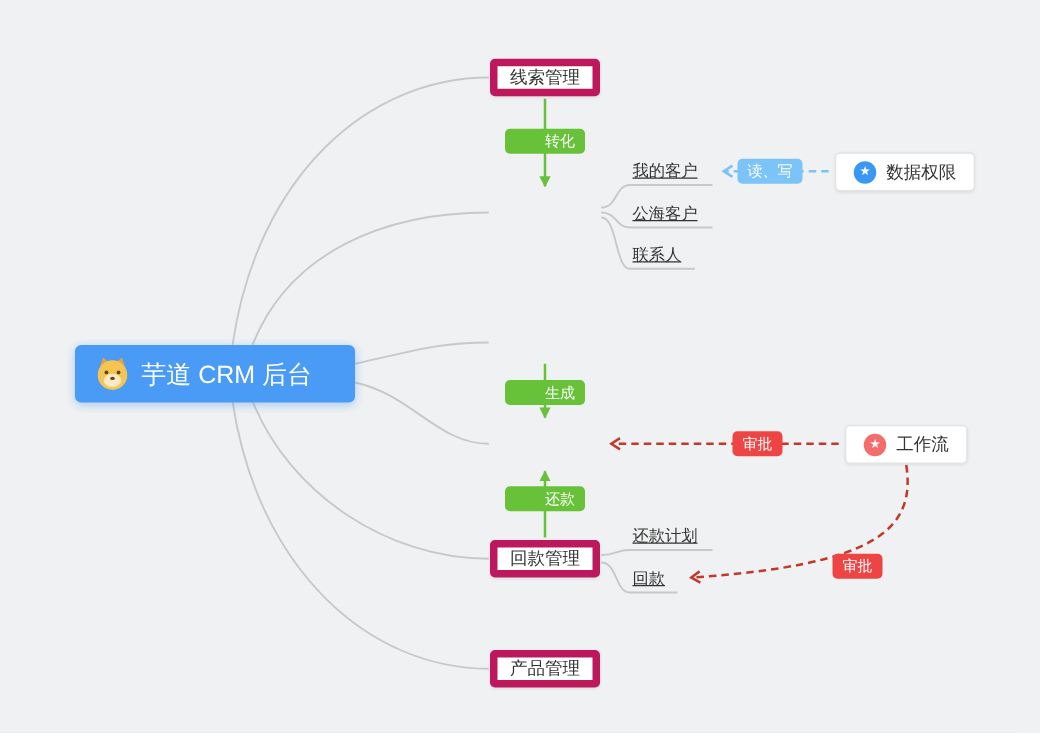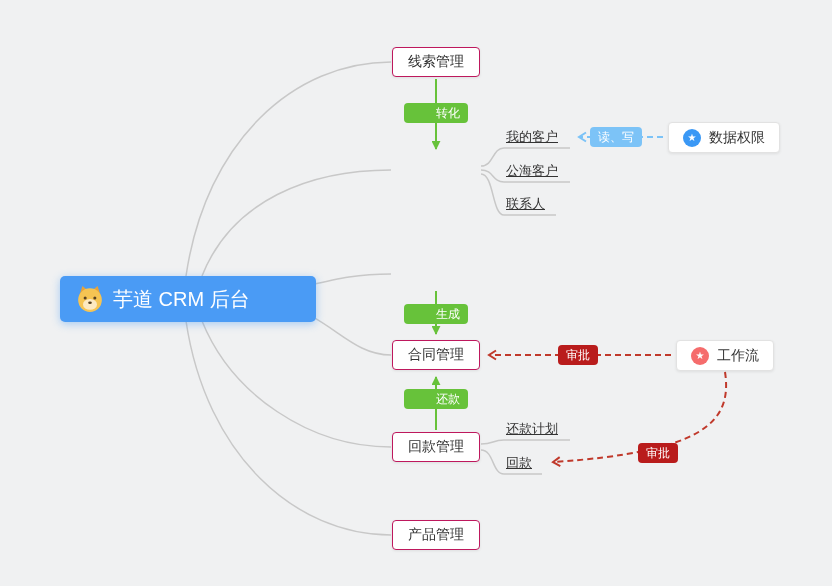--- a/index.html
+++ b/index.html
@@ -3,41 +3,41 @@
 <meta charset="utf-8">
 <style>
   * { margin:0; padding:0; box-sizing:border-box; }
   html,body { background:#e9eaeb; }
   body { font-family:"Liberation Sans","DejaVu Sans",sans-serif; }
   .canvas { position:relative; width:832px; height:586px; background:#f0f1f2; overflow:hidden; }
   .wires { position:absolute; left:0; top:0; }
 
   .module {
     position:absolute; left:392px; width:88px; height:30px;
-    background:#fff; border:1px solid #be185d; border-radius:4px;
+    background:#fff; border:6px solid #be185d; border-radius:4px;
     box-shadow:0 1px 3px rgba(0,0,0,.08);
     display:flex; align-items:center; justify-content:center;
     font-size:14px; color:#333;
   }
   .root-node {
-    position:absolute; left:60px; top:276px; width:256px; height:46px;
+    position:absolute; left:60px; top:276px; width:224px; height:46px;
     background:#4a9bf5; border-radius:5px;
     display:flex; align-items:center; gap:9px; padding-left:16px;
     color:#fff; font-size:20px;
     box-shadow:0 2px 8px rgba(74,155,245,.45);
   }
   .doge { display:flex; align-items:center; }
   .child-label { position:absolute; font-size:13px; color:#333; line-height:16px; white-space:nowrap;text-decoration:underline; }
   .badge {
     position:absolute; transform:translateX(-50%);
     color:#fff; font-size:12px; line-height:1; padding:4px 8px;
     border-radius:4px; white-space:nowrap;
   }
   .badge.green { background:#67c23a;padding-left:32px; }
-  .badge.red   { background:#b91c1c; }
+  .badge.red   { background:#ef4444;margin-left:28px; }
   .badge.blue  { background:#7cc3f7; }
   .side-node {
     position:absolute; height:31px;
     background:#fff; border:1px solid #e2e2e2; border-radius:4px;
     box-shadow:0 1px 3px rgba(0,0,0,.08);
     display:flex; align-items:center; gap:8px; padding:0 14px;
     font-size:14px; color:#333; white-space:nowrap;
   }
   .icon-circle {
     width:18px; height:18px; border-radius:50%;
@@ -102,21 +102,20 @@
         <ellipse cx="13" cy="18" rx="6.5" ry="5" fill="#fde9c2"></ellipse>
         <circle cx="8.5" cy="12" r="1.4" fill="#5b4323"></circle>
         <circle cx="17.5" cy="12" r="1.4" fill="#5b4323"></circle>
         <ellipse cx="13" cy="16.5" rx="1.7" ry="1.2" fill="#5b4323"></ellipse>
       </svg>
     </span>
     <span>芋道 CRM 后台</span>
   </div>
 
   <div class="module" style="top:47px">线索管理</div>
-  <div class="module" style="top:340px">合同管理</div>
   <div class="module" style="top:432px">回款管理</div>
   <div class="module" style="top:520px">产品管理</div>
 
   <div class="child-label" style="left:506px; top:129px">我的客户</div>
   <div class="child-label" style="left:506px; top:163px">公海客户</div>
   <div class="child-label" style="left:506px; top:196px">联系人</div>
 
   <div class="child-label" style="left:506px; top:421px">还款计划</div>
   <div class="child-label" style="left:506px; top:455px">回款</div>
 

